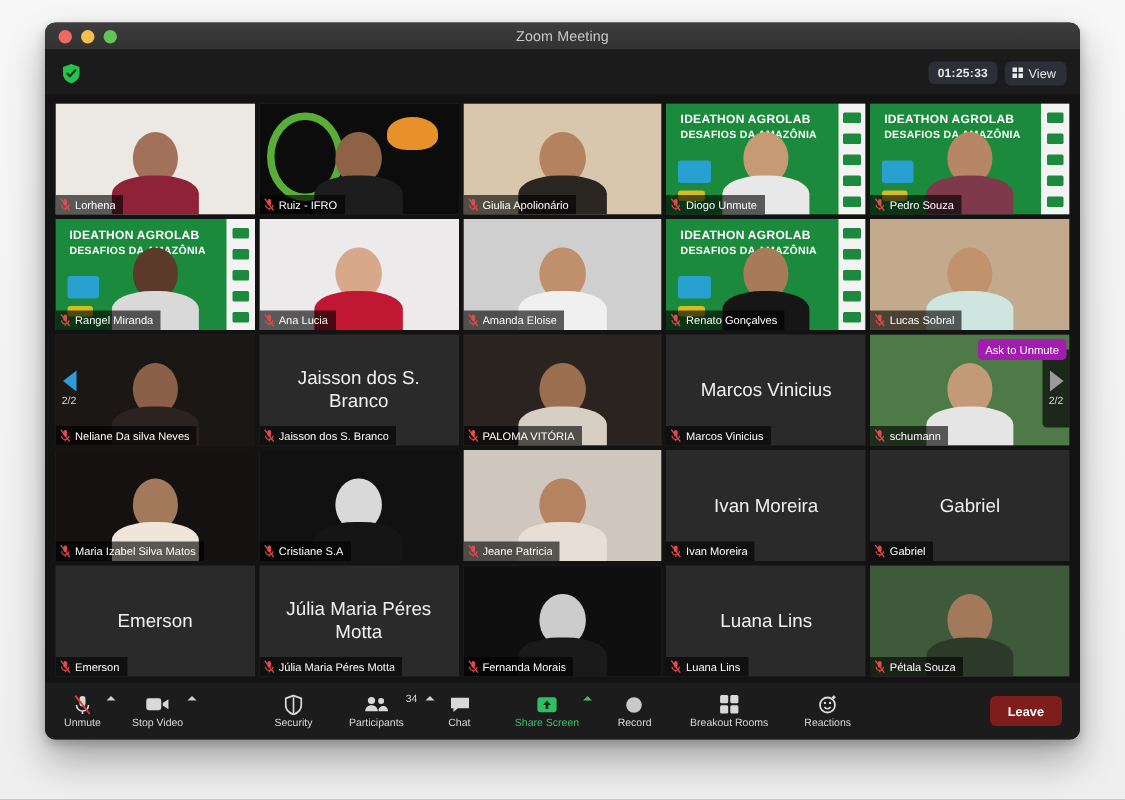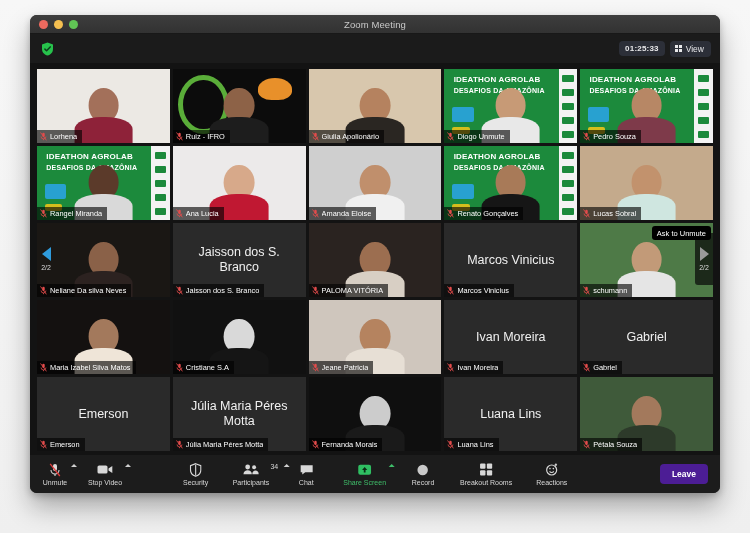--- a/index.html
+++ b/index.html
@@ -178,21 +178,21 @@
   }
   .navarrow.left { left: 7px; border-radius: 0 3px 3px 0; background: transparent; }
   .navarrow.right { right: 7px; border-radius: 3px 0 0 3px; }
   .navarrow .pg { font-size: 7px; color: #dcdcdc; }
   .tri-l { width:0;height:0;border-top:7px solid transparent;border-bottom:7px solid transparent;border-right:9px solid #2f9bdc; }
   .tri-r { width:0;height:0;border-top:7px solid transparent;border-bottom:7px solid transparent;border-left:9px solid #9a9a9a; }
 
   
   .ask-unmute {
     position: absolute; z-index: 7;
-    background: #000000; color: #fff;
+    background: #a21caf; color: #fff;
     font-size: 7.5px; padding: 2.5px 5px;
     border-radius: 3px; white-space: nowrap;
     overflow: hidden;
     margin-left: 45px;
   }
 
   
   .toolbar {
     flex: 0 0 38px; height: 38px;
     background: #1c1c1c;
@@ -217,21 +217,21 @@
     width: 0; height: 0;
     border-left: 3px solid transparent; border-right: 3px solid transparent;
     border-bottom: 3.5px solid #cfcfcf;
   }
   .caret.green { border-bottom-color: #3fbf6a; }
   .pcount {
     position: absolute; top: 0px; right: -9px;
     font-size: 7px; color: #d8d8d8;
   }
   .leave-btn {
-    background: #4c1d95; color: #fff;
+    background: #7f1d1d; color: #fff;
     font-size: 8.5px; font-weight: bold;
     padding: 5px 12px; border-radius: 4px;
   }
 </style>
 </head>
 <body>
 
 <div id="app-root">
   <div class="window">
 

